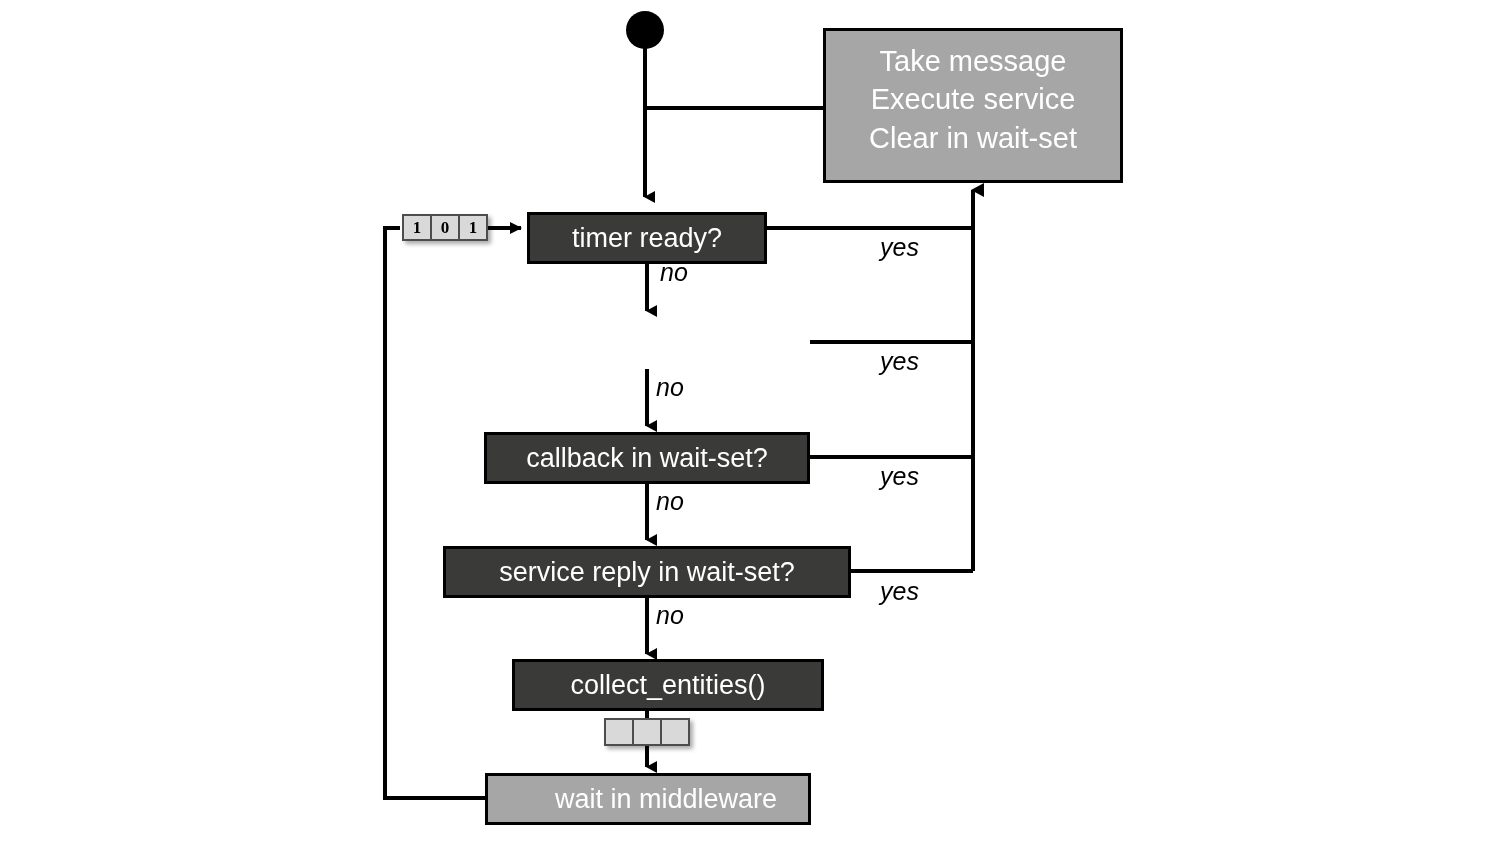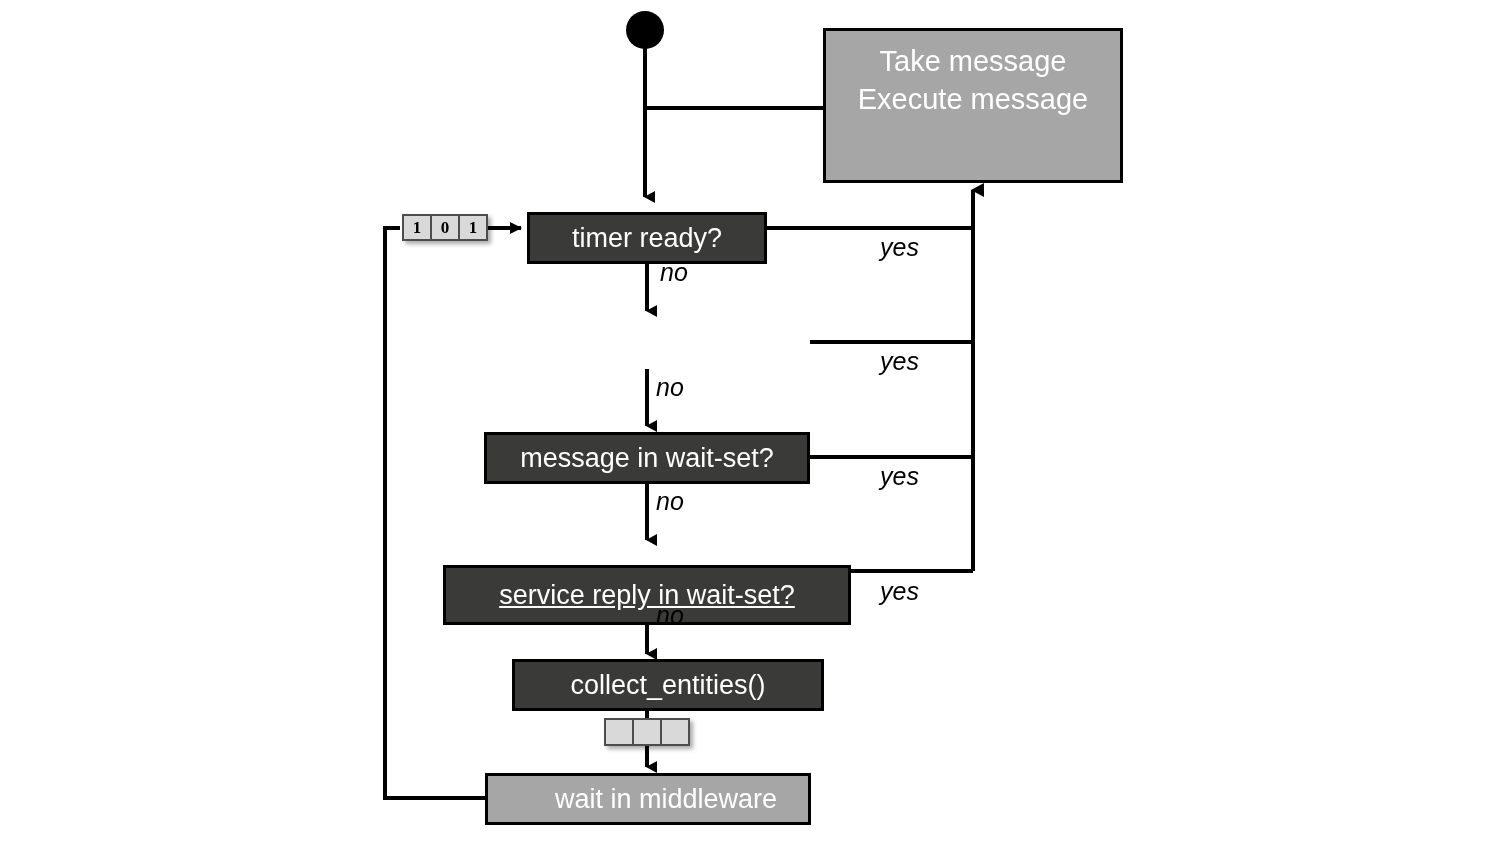--- a/index.html
+++ b/index.html
@@ -144,29 +144,30 @@
       <path d="M485,798 L385,798 L385,228 L400,228"></path>
 
       <line x1="487" y1="228" x2="521" y2="228" marker-end="url(#arrowRight)"></line>
     </g>
   </svg>
 
   <div class="start-node" style="left:626px; top:11px;"></div>
 
   <div class="node gray multiline" style="left:823px; top:28px; width:300px; height:155px;">
     <span class="ln">Take message</span>
-    <span class="ln">Execute message</span>
+    <span class="ln">Execute service</span>
+    <span class="ln">Clear in wait-set</span>
   </div>
 
   <div class="node dark" style="left:527px; top:212px; width:240px; height:52px;">timer ready?</div>
 
 
-  <div class="node dark" style="left:484px; top:432px; width:326px; height:52px;">message in wait-set?</div>
+  <div class="node dark" style="left:484px; top:432px; width:326px; height:52px;">callback in wait-set?</div>
 
-  <div class="node dark" style="left:443px; top:565px; width:408px; height:60px;text-decoration:underline;">service reply in wait-set?</div>
+  <div class="node dark" style="left:443px; top:546px; width:408px; height:52px;">service reply in wait-set?</div>
 
   <div class="node dark" style="left:512px; top:659px; width:312px; height:52px;">collect_entities()</div>
 
   <div class="node gray" style="left:485px; top:773px; width:326px; height:52px;padding-left:36px;">wait in middleware</div>
 
   <div class="bit-array" style="left:402px; top:214px; height:27px;">
     <div class="bit-cell" style="width:30px; height:27px;">1</div>
     <div class="bit-cell" style="width:30px; height:27px;">0</div>
     <div class="bit-cell" style="width:30px; height:27px;">1</div>
   </div>

